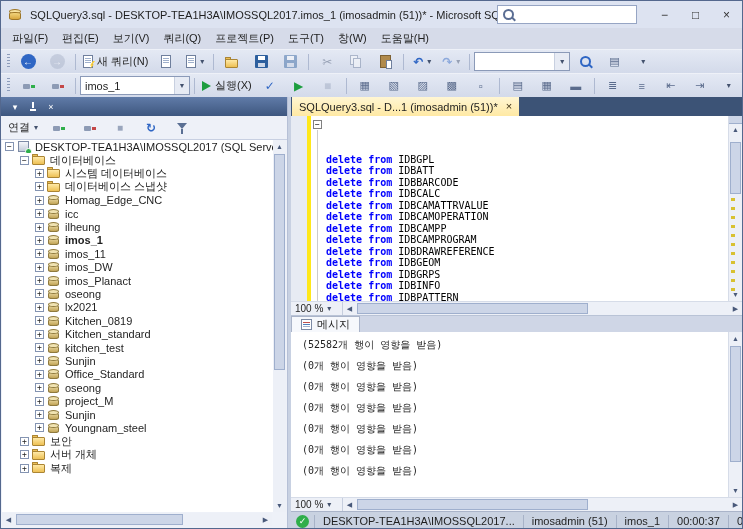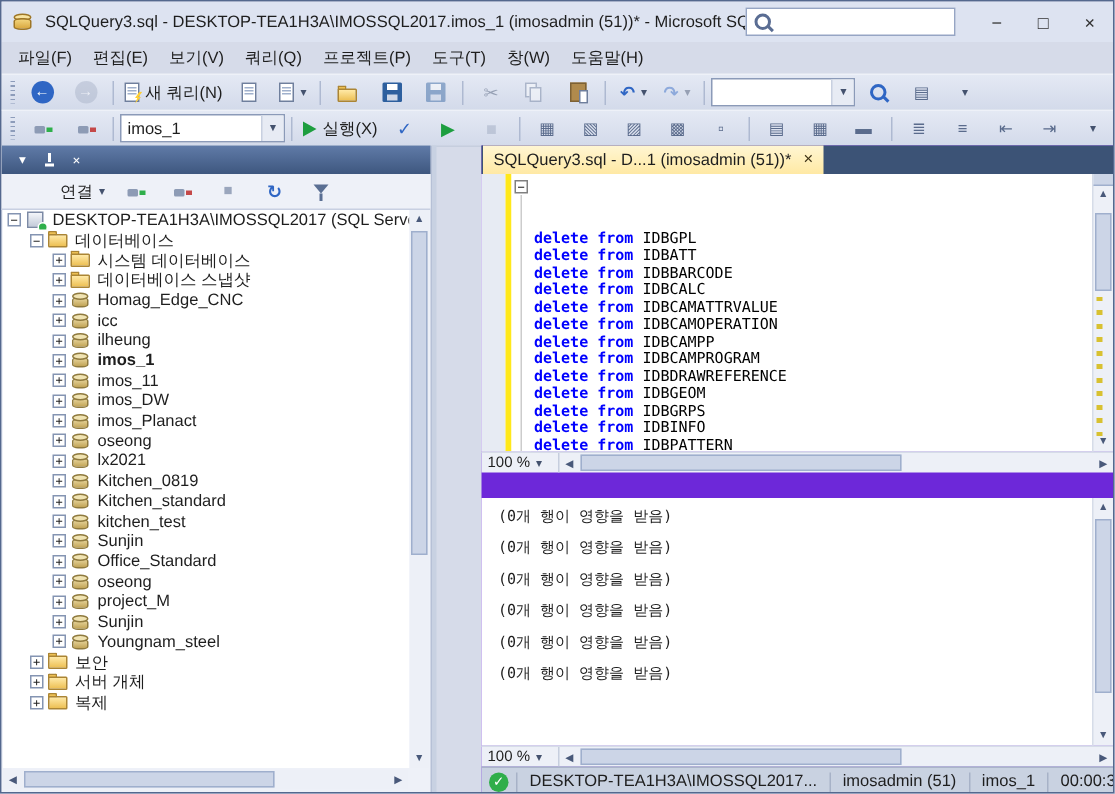--- a/index.html
+++ b/index.html
@@ -59,21 +59,21 @@
 
   
   .oe{position:absolute;left:0;top:96px;width:287px;bottom:0;background:#eef1f8;border-right:1px solid #b6c0d6;box-sizing:border-box;}
   .oe-header{height:19px;background:linear-gradient(#607ba8,#3e577f);color:#fff;display:flex;align-items:center;padding:0 4px 0 6px;gap:2px;}
   .oe-title{flex:1;white-space:nowrap;overflow:hidden;}
   .oe-hbtn{width:16px;height:15px;display:flex;align-items:center;justify-content:center;color:#fff;font-size:9px;}
   .icpin{width:8px;height:9px;position:relative;}
   .icpin::before{content:"";position:absolute;left:3px;top:0;width:2px;height:6px;background:#fff;}
   .icpin::after{content:"";position:absolute;left:1px;bottom:0;width:6px;height:2px;background:#fff;}
   .oe-toolbar{height:23px;background:#eef1f8;border-bottom:1px solid #c8d0e2;display:flex;align-items:center;padding:0 4px;gap:3px;}
-  .oe-connect{display:flex;align-items:center;gap:4px;padding:1px 3px;margin-left:32px;}
+  .oe-connect{display:flex;align-items:center;gap:4px;padding:1px 3px;}
   .icplug{width:13px;height:13px;position:relative;}
   .icplug::before{content:"";position:absolute;left:1px;top:5px;width:7px;height:5px;background:#8d9bb5;border-radius:1px;}
   .icplug::after{content:"";position:absolute;right:0;top:6px;width:4px;height:3px;background:#2faf4b;}
   .icplug.off::after{background:#c44848;}
   .icfunnel{width:0;height:0;border-left:5px solid transparent;border-right:5px solid transparent;border-top:6px solid #5a6f93;position:relative;margin-top:-3px;}
   .icfunnel::after{content:"";position:absolute;left:-1px;top:0;width:2px;height:5px;background:#5a6f93;}
   .oe-tree{position:absolute;left:1px;top:43px;right:14px;bottom:16px;background:#fff;overflow:hidden;}
   .tree-row{height:13.4px;display:flex;align-items:center;white-space:nowrap;overflow:hidden;}
   .expander{flex:none;width:9px;height:9px;border:1px solid #8494b2;background:#fff;font-size:8px;line-height:7px;text-align:center;margin-right:3px;box-sizing:border-box;color:#222;font-family:"DejaVu Sans Mono",monospace;}
   .tico{flex:none;width:14px;height:12px;position:relative;margin-right:4px;}
@@ -87,21 +87,21 @@
 
   
   .sb{position:absolute;background:#edf0f7;}
   .sb-btn{position:absolute;display:flex;align-items:center;justify-content:center;font-size:7px;color:#49597a;width:13px;height:13px;}
   .sb-thumb{position:absolute;background:#ccd5e7;border:1px solid #9fafcd;box-sizing:border-box;}
   .oe-vscroll{right:1px;top:43px;width:13px;bottom:16px;}
   .oe-hscroll{left:1px;bottom:2px;height:13px;right:15px;}
 
   
   .splitter{position:absolute;left:287px;top:96px;width:3px;bottom:0;background:#c8d1e2;}
-  .doc{position:absolute;left:290px;top:96px;right:0;bottom:0;background:#6d28d9;margin-left:30px;}
+  .doc{position:absolute;left:290px;top:96px;right:0;bottom:0;background:#0369a1;}
   .tabstrip{position:absolute;left:0;top:0;right:0;height:19px;background:#3c5376;display:flex;align-items:flex-end;padding-left:1px;}
   .tab-active{height:19px;background:linear-gradient(#fff6d3,#ffe9a4);display:flex;align-items:center;padding:0 7px;gap:8px;max-width:320px;box-sizing:border-box;}
   .tab-title{white-space:nowrap;overflow:hidden;}
   .tab-close{font-size:11px;color:#3c3115;line-height:1;}
   .editor{position:absolute;left:0;top:19px;right:14px;height:185px;background:#fff;display:flex;overflow:hidden;}
   .ed-indicator{width:16px;background:#e7ebf3;flex:none;}
   .ed-change{width:4px;background:#ffe81a;flex:none;}
   .ed-outline{width:13px;flex:none;position:relative;background:#fff;}
   .fold-box{position:absolute;left:2px;top:4px;width:9px;height:9px;border:1px solid #808080;background:#fff;font-size:8px;line-height:7px;text-align:center;color:#111;box-sizing:border-box;font-family:"DejaVu Sans Mono",monospace;}
   .fold-line{position:absolute;left:6px;top:14px;bottom:0;width:1px;background:#cccccc;}
@@ -495,23 +495,30 @@
         <span>100 %</span>
         <span class="chev">▾</span>
       </div>
       <div class="hscroll">
         <span class="sb-btn" style="left:0;top:0">◀</span>
         <div class="sb-thumb" style="top:1px;bottom:1px;left:14px;width:58%"></div>
         <span class="sb-btn" style="right:0;top:0">▶</span>
       </div>
     </div>
 
+    <div class="results-header">
+      <div class="rtab">
+        <span class="icmsg"></span>
+        <span>메시지</span>
+      </div>
+    </div>
 
     <div class="messages">
 
+    <div class="msg-line">(52582개 행이 영향을 받음)</div>
         <div class="msg-line">(0개 행이 영향을 받음)</div>
         <div class="msg-line">(0개 행이 영향을 받음)</div>
         <div class="msg-line">(0개 행이 영향을 받음)</div>
         <div class="msg-line">(0개 행이 영향을 받음)</div>
         <div class="msg-line">(0개 행이 영향을 받음)</div>
         <div class="msg-line">(0개 행이 영향을 받음)</div>
       </div>
     <div class="sb msg-vscroll">
       <span class="sb-btn" style="top:0">▲</span>
       <div class="sb-thumb" style="left:1px;right:1px;top:14px;height:70%"></div>

